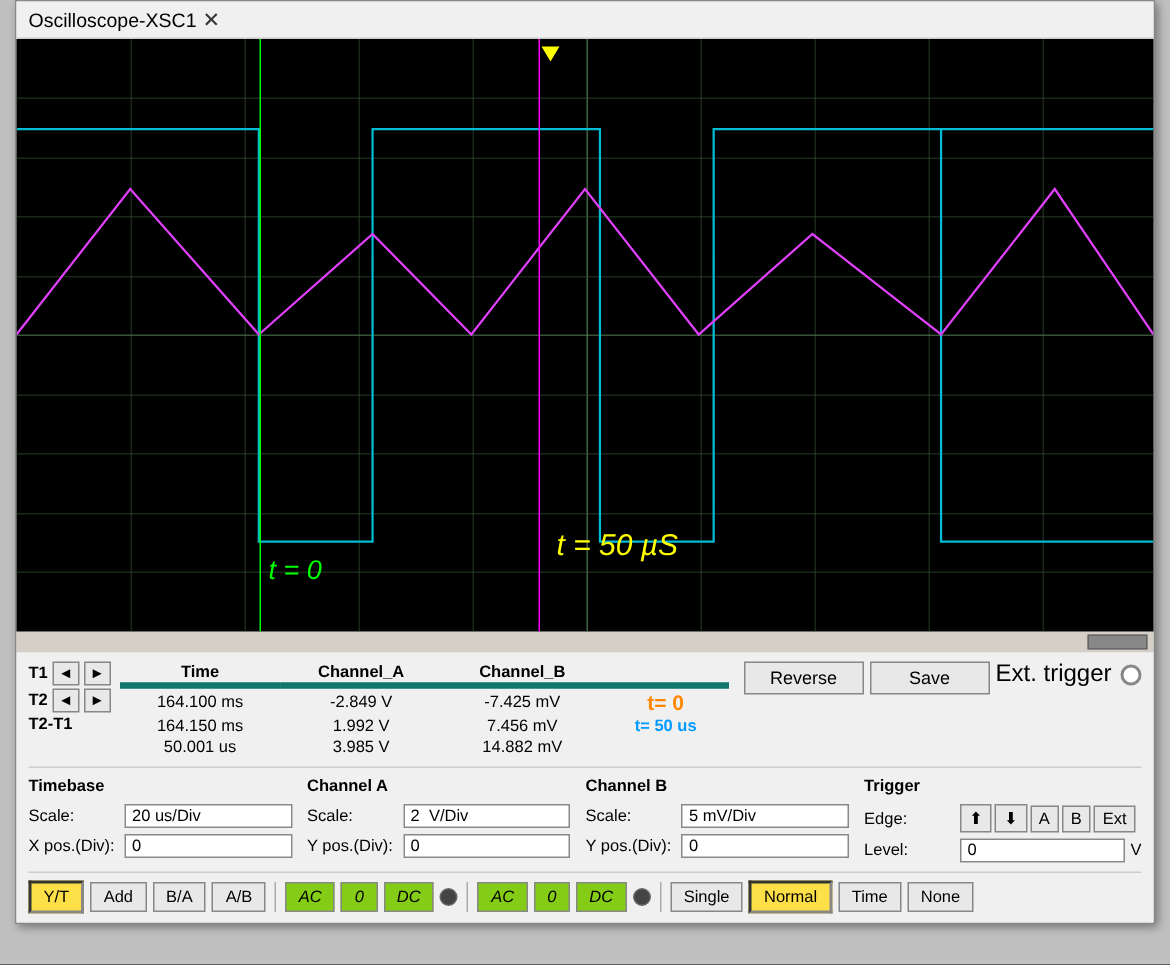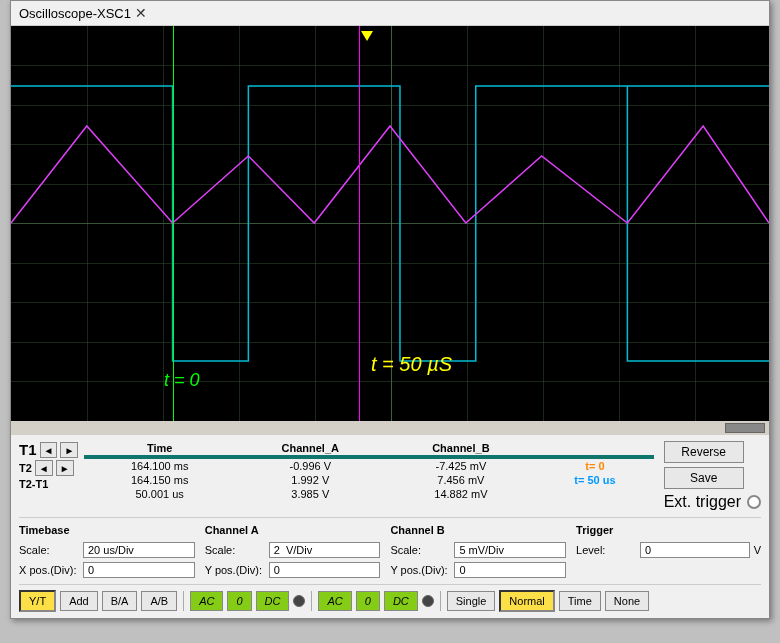--- a/index.html
+++ b/index.html
@@ -108,21 +108,21 @@
       top: 0; left: 0;
       width: 100%; height: 100%;
     }
 
     
     .cursor-label-t1 {
       position: absolute;
       color: #00ff00;
       font-size: 18px;
       font-style: italic;
-      left: 153px;
+      left: 168px;
       bottom: 30px;
     }
 
     .cursor-label-t2 {
       position: absolute;
       color: #ffff00;
       font-size: 20px;
       font-style: italic;
       left: 360px;
       bottom: 45px;
@@ -205,26 +205,26 @@
       text-align: center;
       padding: 1px 8px;
       border-bottom: 4px solid #0f766e;
     }
 
     .measurements-table td {
       text-align: center;
       padding: 1px 8px;
     }
 
-    .t1-label { color: #ff8800; font-weight: bold; font-size: 11px; }
+    .t1-label { color: #ff8800; font-weight: bold; font-size: 14px; }
     .t2-label { color: #0099ff; font-weight: bold; font-size: 11px; }
 
     .right-buttons {
       display: flex;
-      flex-direction: column;
+      flex-direction: row;
       gap: 4px;
       margin-left: 10px;
       align-items: flex-start;
     }
 
     .action-btn {
       background: #e8e8e8;
       border: 1px solid #888;
       padding: 3px 16px;
       cursor: pointer;
@@ -452,21 +452,21 @@
   <div class="scrollbar-area">
     <div class="scrollbar-thumb"></div>
   </div>
 
   <div class="controls-panel">
 
     <div class="measurements-row">
 
       <div class="cursor-labels-col">
         <div class="cursor-row">
-          <span style="font-weight:bold;font-size:15px;">T1</span>
+          <span style="font-weight:bold;font-size:11px;">T1</span>
           <button class="arrow-btn">◄</button>
           <button class="arrow-btn">►</button>
         </div>
         <div class="cursor-row">
           <span style="font-weight:bold;font-size:11px;">T2</span>
           <button class="arrow-btn">◄</button>
           <button class="arrow-btn">►</button>
         </div>
         <div class="cursor-row">
           <span style="font-weight:bold;font-size:11px;">T2-T1</span>
@@ -478,21 +478,21 @@
           <tr>
             <th>Time</th>
             <th>Channel_A</th>
             <th>Channel_B</th>
             <th></th>
           </tr>
         </thead>
         <tbody>
           <tr>
             <td>164.100 ms</td>
-            <td>-0.996 V</td>
+            <td>-2.849 V</td>
             <td>-7.425 mV</td>
             <td><span class="t1-label">t= 0</span></td>
           </tr>
           <tr>
             <td>164.150 ms</td>
             <td>1.992 V</td>
             <td>7.456 mV</td>
             <td><span class="t2-label">t= 50 us</span></td>
           </tr>
           <tr>
@@ -547,20 +547,30 @@
           <input class="setting-value" type="text" value="5 mV/Div" style="">
         </div>
         <div class="setting-row">
           <span class="setting-label">Y pos.(Div):</span>
           <input class="setting-input" type="text" value="0" style="">
         </div>
       </div>
 
       <div class="settings-group trigger-group">
         <span class="group-title">Trigger</span>
+        <div class="setting-row">
+          <span class="setting-label">Edge:</span>
+          <div class="trigger-edge-group">
+            <button class="trigger-btn">⬆</button>
+            <button class="trigger-btn">⬇</button>
+            <button class="trigger-btn">A</button>
+            <button class="trigger-btn">B</button>
+            <button class="trigger-btn">Ext</button>
+          </div>
+        </div>
         <div class="setting-row">
           <span class="setting-label">Level:</span>
           <input class="setting-input" type="text" value="0" style="">
           <span class="v-unit">V</span>
         </div>
       </div>
     </div>
 
     <div class="bottom-row">
       <button class="mode-btn active">Y/T</button>

